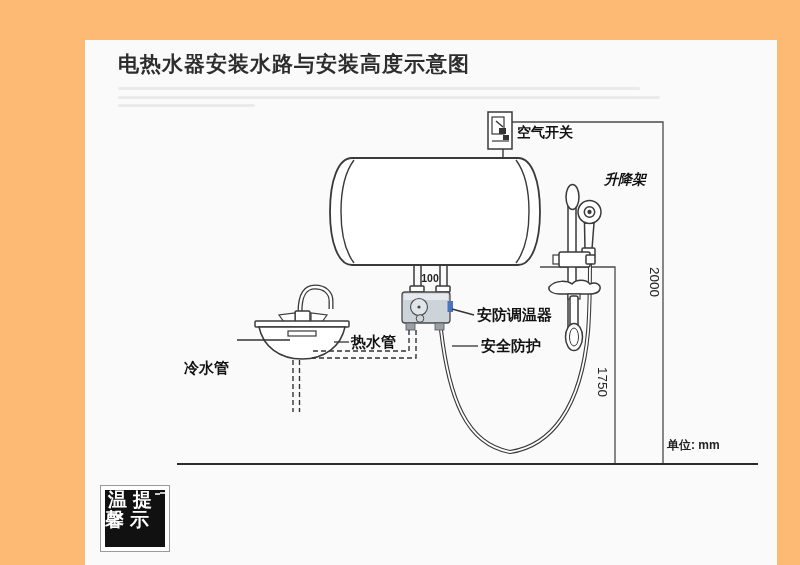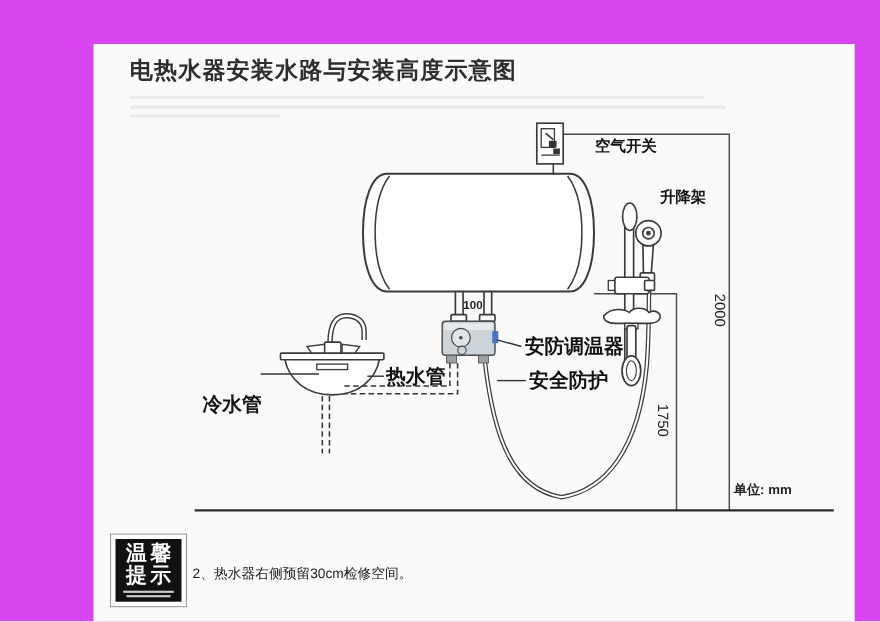--- a/index.html
+++ b/index.html
@@ -1,35 +1,35 @@
 <!DOCTYPE html>
 <html><head>
 <meta charset="utf-8">
 <style>
   html,body{margin:0;padding:0;background:#fff;}
-  #stage{position:relative;width:800px;height:565px;background:#d946ef;overflow:hidden;
+  #stage{position:relative;width:800px;height:565px;background:#fdba74;overflow:hidden;
          font-family:"Liberation Sans","DejaVu Sans",sans-serif;color:#222;}
   .panel{position:absolute;left:85px;top:40px;width:692px;height:525px;background:#fafafa;}
   .abs{position:absolute;}
   .title{left:118px;top:50px;font-size:21px;font-weight:700;color:#2d2d2d;letter-spacing:1px;}
   .wm{position:absolute;height:3px;background:#eaeaea;border-radius:2px;}
   .lbl{position:absolute;font-weight:700;color:#111;white-space:nowrap;}
-  .lbl-14{font-size:14px;line-height:16px;margin-left:24px;}
-  .lbl-15{font-size:18px;line-height:16px;}
+  .lbl-14{font-size:14px;line-height:16px;}
+  .lbl-15{font-size:15px;line-height:16px;}
   .dim{position:absolute;width:34px;height:34px;line-height:34px;text-align:center;
        font-size:13.5px;color:#222;transform:rotate(90deg);font-weight:400;}
   .dim100{position:absolute;left:417px;top:272px;width:26px;text-align:center;
           font-size:10.5px;font-weight:700;color:#222;}
   .unit{position:absolute;left:667px;top:437px;font-size:12px;color:#222;font-weight:700;}
   svg{position:absolute;left:0;top:0;}
   
   .tips-box{position:absolute;left:100px;top:485px;width:70px;height:67px;background:#fff;
             border:1px solid #9a9a9a;box-sizing:border-box;}
   .tips-badge{position:absolute;left:4px;top:4px;width:60px;height:57px;background:#111;
-              display:flex;flex-direction:column;align-items:center;justify-content:center;}
+              display:flex;flex-direction:row;justify-content:center;}
   .tips-badge .row{color:#fff;font-size:19px;font-weight:700;line-height:20px;letter-spacing:3px;
                    text-indent:3px;}
   .tips-badge .cap{width:46px;height:2px;background:#c9c9c9;margin-top:3px;}
   .tips-badge .cap2{width:40px;height:2px;background:#c9c9c9;margin-top:2px;}
   .note{position:absolute;left:175px;font-size:12.5px;color:#1a1a1a;white-space:nowrap;}
 </style>
 </head>
 <body>
 
 <div id="stage">
@@ -127,34 +127,33 @@
 
     <g stroke="#333" stroke-width="1.3" fill="none">
       <path d="M237 340 H290"></path>
       <path d="M334 342 H349"></path>
       <path d="M452 346 H478"></path>
       <path d="M452 309 L474 315"></path>
     </g>
   </svg>
 
   <div class="lbl lbl-14" style="left:517px;top:124px;">空气开关</div>
-  <div class="lbl lbl-14" style="left:576px;top:171px;">升降架</div>
+  <div class="lbl lbl-14" style="left:604px;top:171px;font-style:italic;">升降架</div>
   <div class="lbl lbl-15" style="left:477px;top:307px;">安防调温器</div>
   <div class="lbl lbl-15" style="left:481px;top:338px;">安全防护</div>
   <div class="lbl lbl-15" style="left:184px;top:332px;margin-top:28px;">冷水管</div>
   <div class="lbl lbl-15" style="left:351px;top:334px;font-family:Liberation Serif, serif;">热水管</div>
 
   <div class="dim" style="left:637px;top:265px;">2000</div>
   <div class="dim" style="left:585px;top:365px;">1750</div>
   <div class="dim100">100</div>
   <div class="unit">单位: mm</div>
 
   <div class="tips-box">
     <div class="tips-badge">
       <div class="row">温馨</div>
       <div class="row">提示</div>
       <div class="cap"></div>
       <div class="cap2"></div>
     </div>
   </div>
-  <div class="note" style="top:513px;">2、热水器右侧预留30cm检修空间。</div>
 
 </div>
 
 </body></html>

